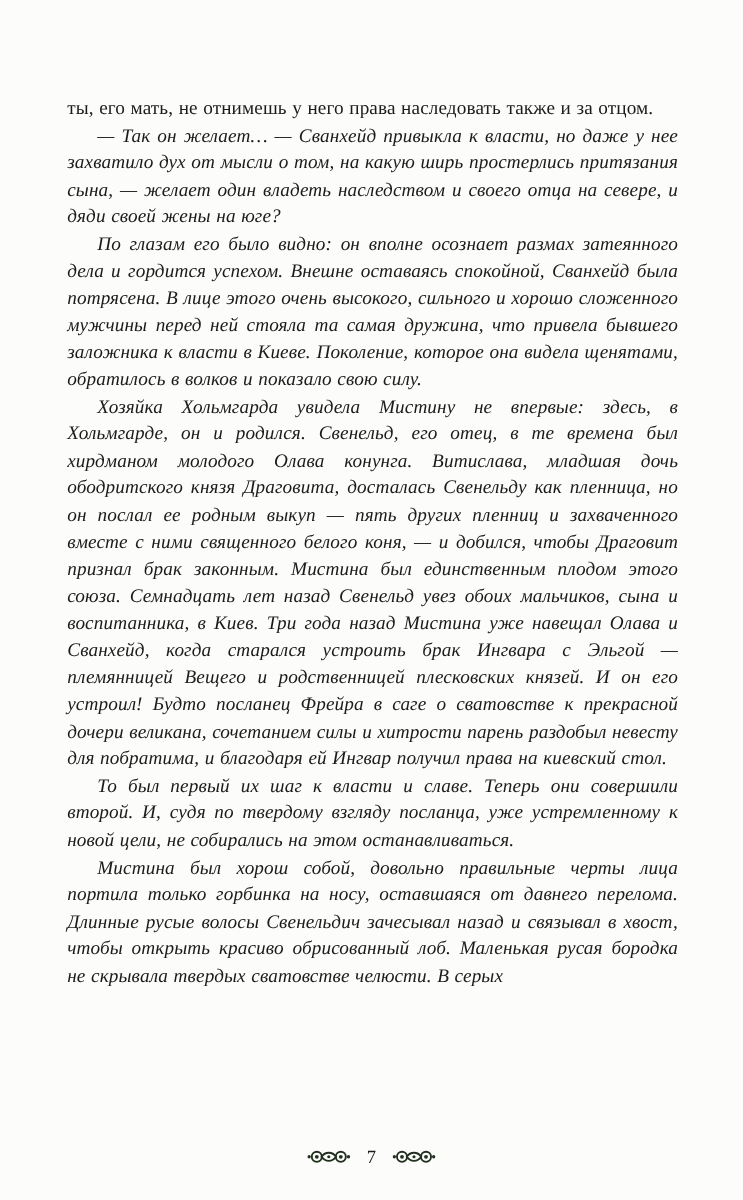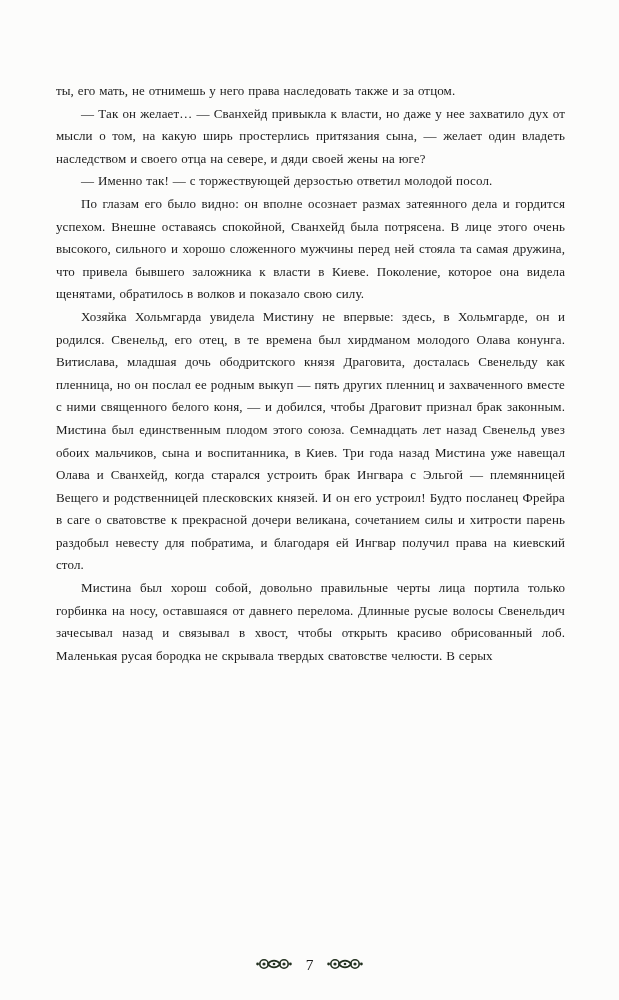--- a/index.html
+++ b/index.html
@@ -14,28 +14,29 @@
   }
   .page {
     position: relative;
     width: 619px;
     height: 1000px;
     padding: 80px 54px 0 56px;
     background: #fcfcfb;
   }
   .text-block p {
     margin: 0;
-    font-size: 13px;
+    font-size: 16px;
     line-height: 22.6px;
     text-align: justify;
     letter-spacing: 0.1px;
     word-spacing: 0.5px;
   }
   .text-block p.indent {
     text-indent: 25px;
+    font-style: italic;
   }
   .footer {
     position: absolute;
     bottom: 28px;
     left: 0;
     width: 100%;
     display: flex;
     justify-content: center;
     align-items: center;
     gap: 12px;
@@ -50,23 +51,23 @@
   .ornament svg { display: block; }
 </style>
 </head>
 <body>
 
 <div class="page">
 
   <div class="text-block">
     <p>ты, его мать, не отнимешь у него права наследовать также и за отцом.</p>
     <p class="indent">— Так он желает… — Сванхейд привыкла к власти, но даже у нее захватило дух от мысли о том, на какую ширь простерлись притязания сына, — желает один владеть наследством и своего отца на севере, и дяди своей жены на юге?</p>
-    <p class="indent">— Именно так! — с торжествующей дерзостью ответил молодой посол.</p>
     <p class="indent">По глазам его было видно: он вполне осознает размах затеянного дела и гордится успехом. Внешне оставаясь спокойной, Сванхейд была потрясена. В лице этого очень высокого, сильного и хорошо сложенного мужчины перед ней стояла та самая дружина, что привела бывшего заложника к власти в Киеве. Поколение, которое она видела щенятами, обратилось в волков и показало свою силу.</p>
     <p class="indent">Хозяйка Хольмгарда увидела Мистину не впервые: здесь, в Хольмгарде, он и родился. Свенельд, его отец, в те времена был хирдманом молодого Олава конунга. Витислава, младшая дочь ободритского князя Драговита, досталась Свенельду как пленница, но он послал ее родным выкуп — пять других пленниц и захваченного вместе с ними священного белого коня, — и добился, чтобы Драговит признал брак законным. Мистина был единственным плодом этого союза. Семнадцать лет назад Свенельд увез обоих мальчиков, сына и воспитанника, в Киев. Три года назад Мистина уже навещал Олава и Сванхейд, когда старался устроить брак Ингвара с Эльгой — племянницей Вещего и родственницей плесковских князей. И он его устроил! Будто посланец Фрейра в саге о сватовстве к прекрасной дочери великана, сочетанием силы и хитрости парень раздобыл невесту для побратима, и благодаря ей Ингвар получил права на киевский стол.</p>
+    <p class="indent">То был первый их шаг к власти и славе. Теперь они совершили второй. И, судя по твердому взгляду посланца, уже устремленному к новой цели, не собирались на этом останавливаться.</p>
     <p class="indent">Мистина был хорош собой, довольно правильные черты лица портила только горбинка на носу, оставшаяся от давнего перелома. Длинные русые волосы Свенельдич зачесывал назад и связывал в хвост, чтобы открыть красиво обрисованный лоб. Маленькая русая бородка не скрывала твердых сватовстве челюсти. В серых</p>
   </div>
 
   <div class="footer">
     <span class="ornament">
       <svg width="36" height="14" viewBox="0 0 36 14" xmlns="http://www.w3.org/2000/svg">
         <g fill="none" stroke="#22301f" stroke-width="1.6">
           <circle cx="8" cy="7" r="4.2"></circle>
           <circle cx="28" cy="7" r="4.2"></circle>
           <path d="M12 7 C 15 2.5, 21 2.5, 24 7 C 21 11.5, 15 11.5, 12 7 Z"></path>

